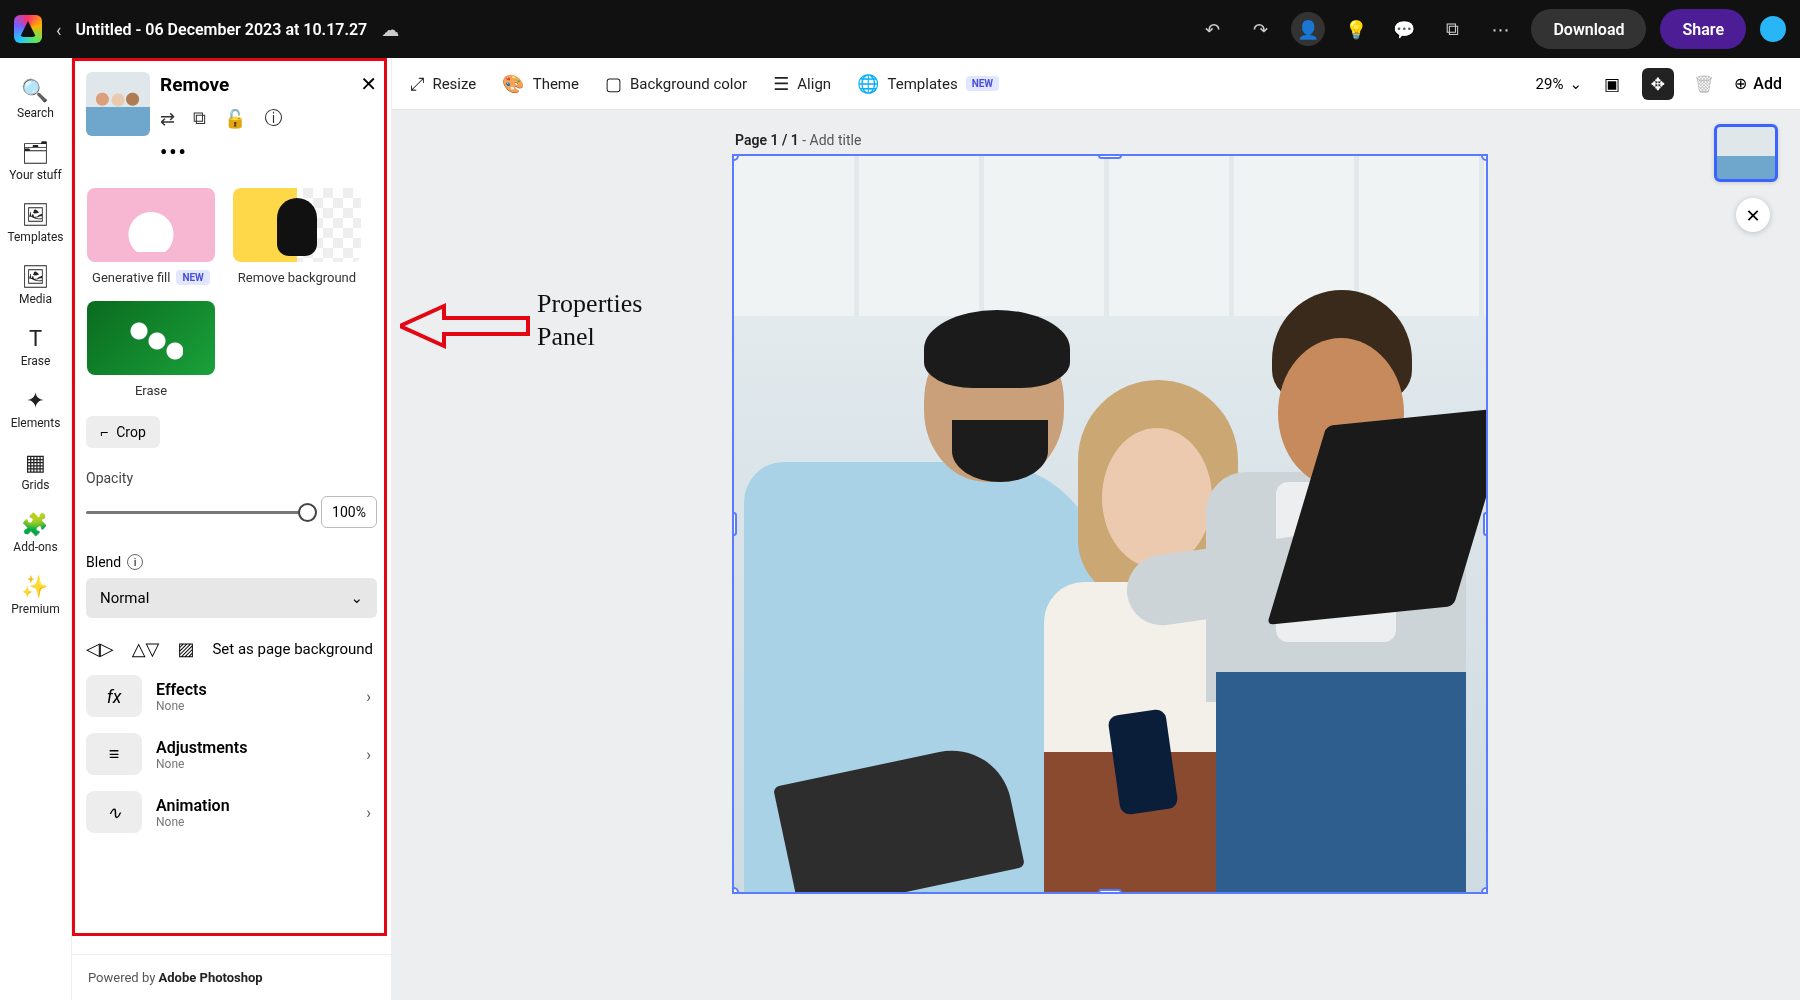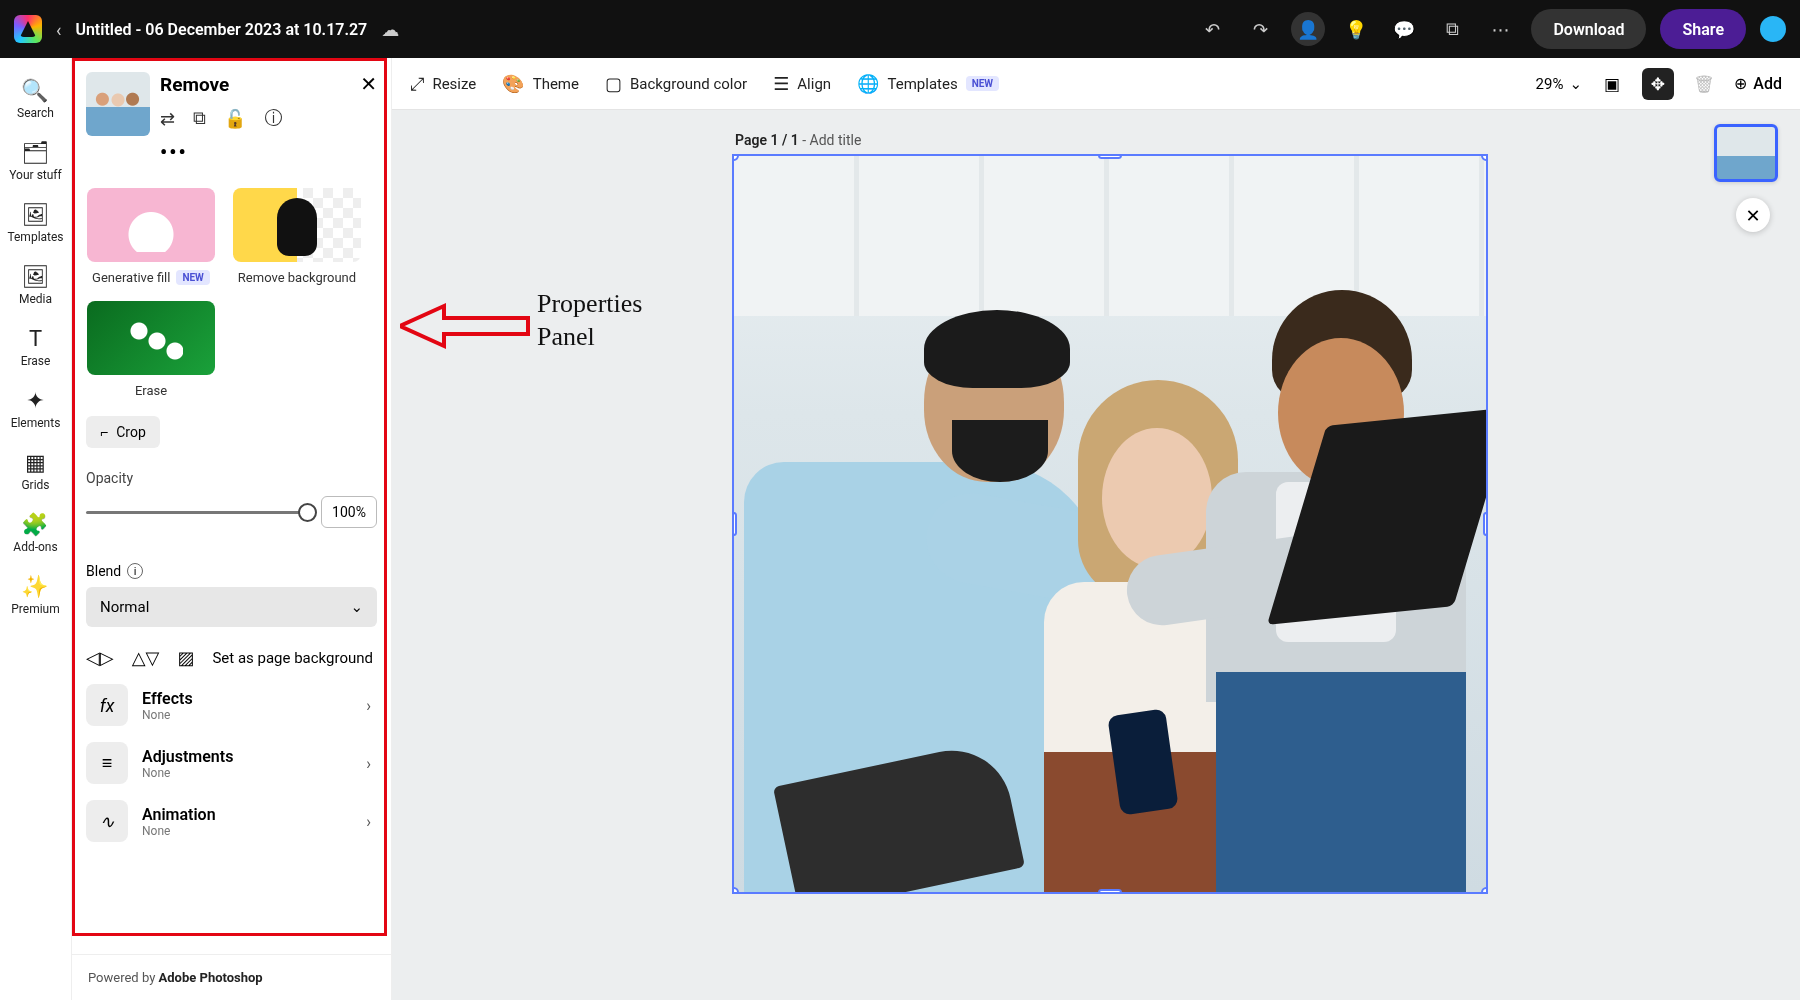--- a/index.html
+++ b/index.html
@@ -56,30 +56,30 @@
   .pill-new { font-size:10px; font-weight:700; padding:2px 6px; background:#e3e6ff; color:#4a50d4; border-radius:4px; }
 
   .crop-btn { margin-top:18px; display:inline-flex; align-items:center; gap:8px; background:#ededed; border-radius:6px; padding:8px 14px; font-size:14px; cursor:pointer; }
 
   .section-label { margin-top:22px; font-size:14px; color:#444; }
   .slider-row { display:flex; align-items:center; gap:12px; margin-top:10px; }
   .slider { flex:1; height:3px; background:#777; position:relative; border-radius:2px; }
   .slider .knob { position:absolute; right:-8px; top:-8px; width:19px; height:19px; border:2px solid #444; border-radius:50%; background:#fff; }
   .slider-val { width:56px; height:32px; border:1px solid #bbb; border-radius:6px; display:flex; align-items:center; justify-content:center; font-size:14px; }
 
-  .blend-row { margin-top:35px; display:flex; align-items:center; gap:6px; font-size:14px; }
+  .blend-row { margin-top:26px; display:flex; align-items:center; gap:6px; font-size:14px; }
   .info-ic { width:16px; height:16px; border:1.5px solid #666; border-radius:50%; display:inline-flex; align-items:center; justify-content:center; font-size:11px; }
   .select { margin-top:8px; background:#e7e7e7; border-radius:6px; height:40px; display:flex; align-items:center; justify-content:space-between; padding:0 14px; font-size:15px; cursor:pointer; }
 
   .actions-row { margin-top:20px; display:flex; align-items:center; gap:18px; font-size:15px; }
   .mini-ic { font-size:18px; cursor:pointer; }
   .setbg { font-size:15px; cursor:pointer; }
 
   .expand-item { margin-top:16px; display:flex; align-items:center; gap:14px; background:#fff; cursor:pointer; }
-  .expand-icon { width:42px; height:42px; background:#ededed; border-radius:8px; display:flex; align-items:center; justify-content:center; font-size:18px; font-style:italic; }
+  .expand-icon { width:56px; height:42px; background:#ededed; border-radius:8px; display:flex; align-items:center; justify-content:center; font-size:18px; font-style:italic; }
   .expand-text .t { font-size:16px; font-weight:600; }
   .expand-text .s { font-size:12px; color:#777; }
   .expand-chev { margin-left:auto; color:#555; margin-right:6px; }
 
   .footer { position:absolute; left:0; right:0; bottom:0; height:46px; display:flex; align-items:center; padding:0 16px; font-size:13px; color:#555; border-top:1px solid #eee; background:#fff; }
   .footer b { color:#222; }
 
   
   .canvas-col { flex:1; background:#eceeef; position:relative; display:flex; flex-direction:column; }
   .toolbar { height:52px; background:#fff; display:flex; align-items:center; padding:0 18px; gap:26px; border-bottom:1px solid #e4e4e4; }

